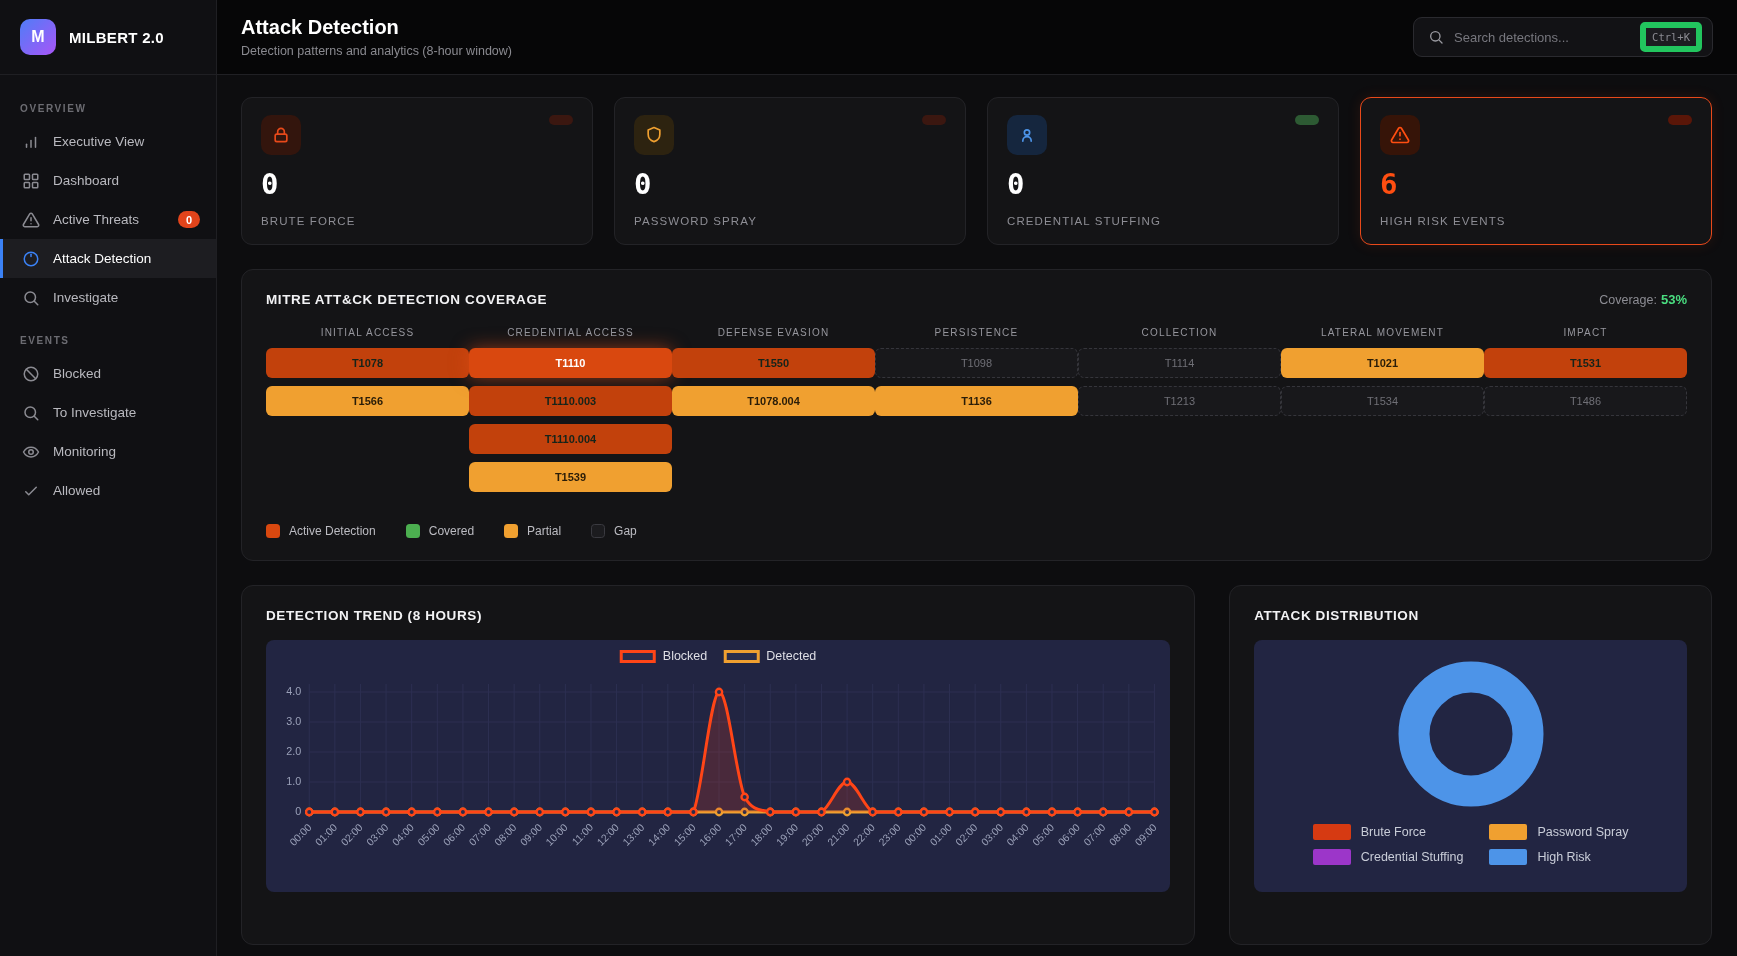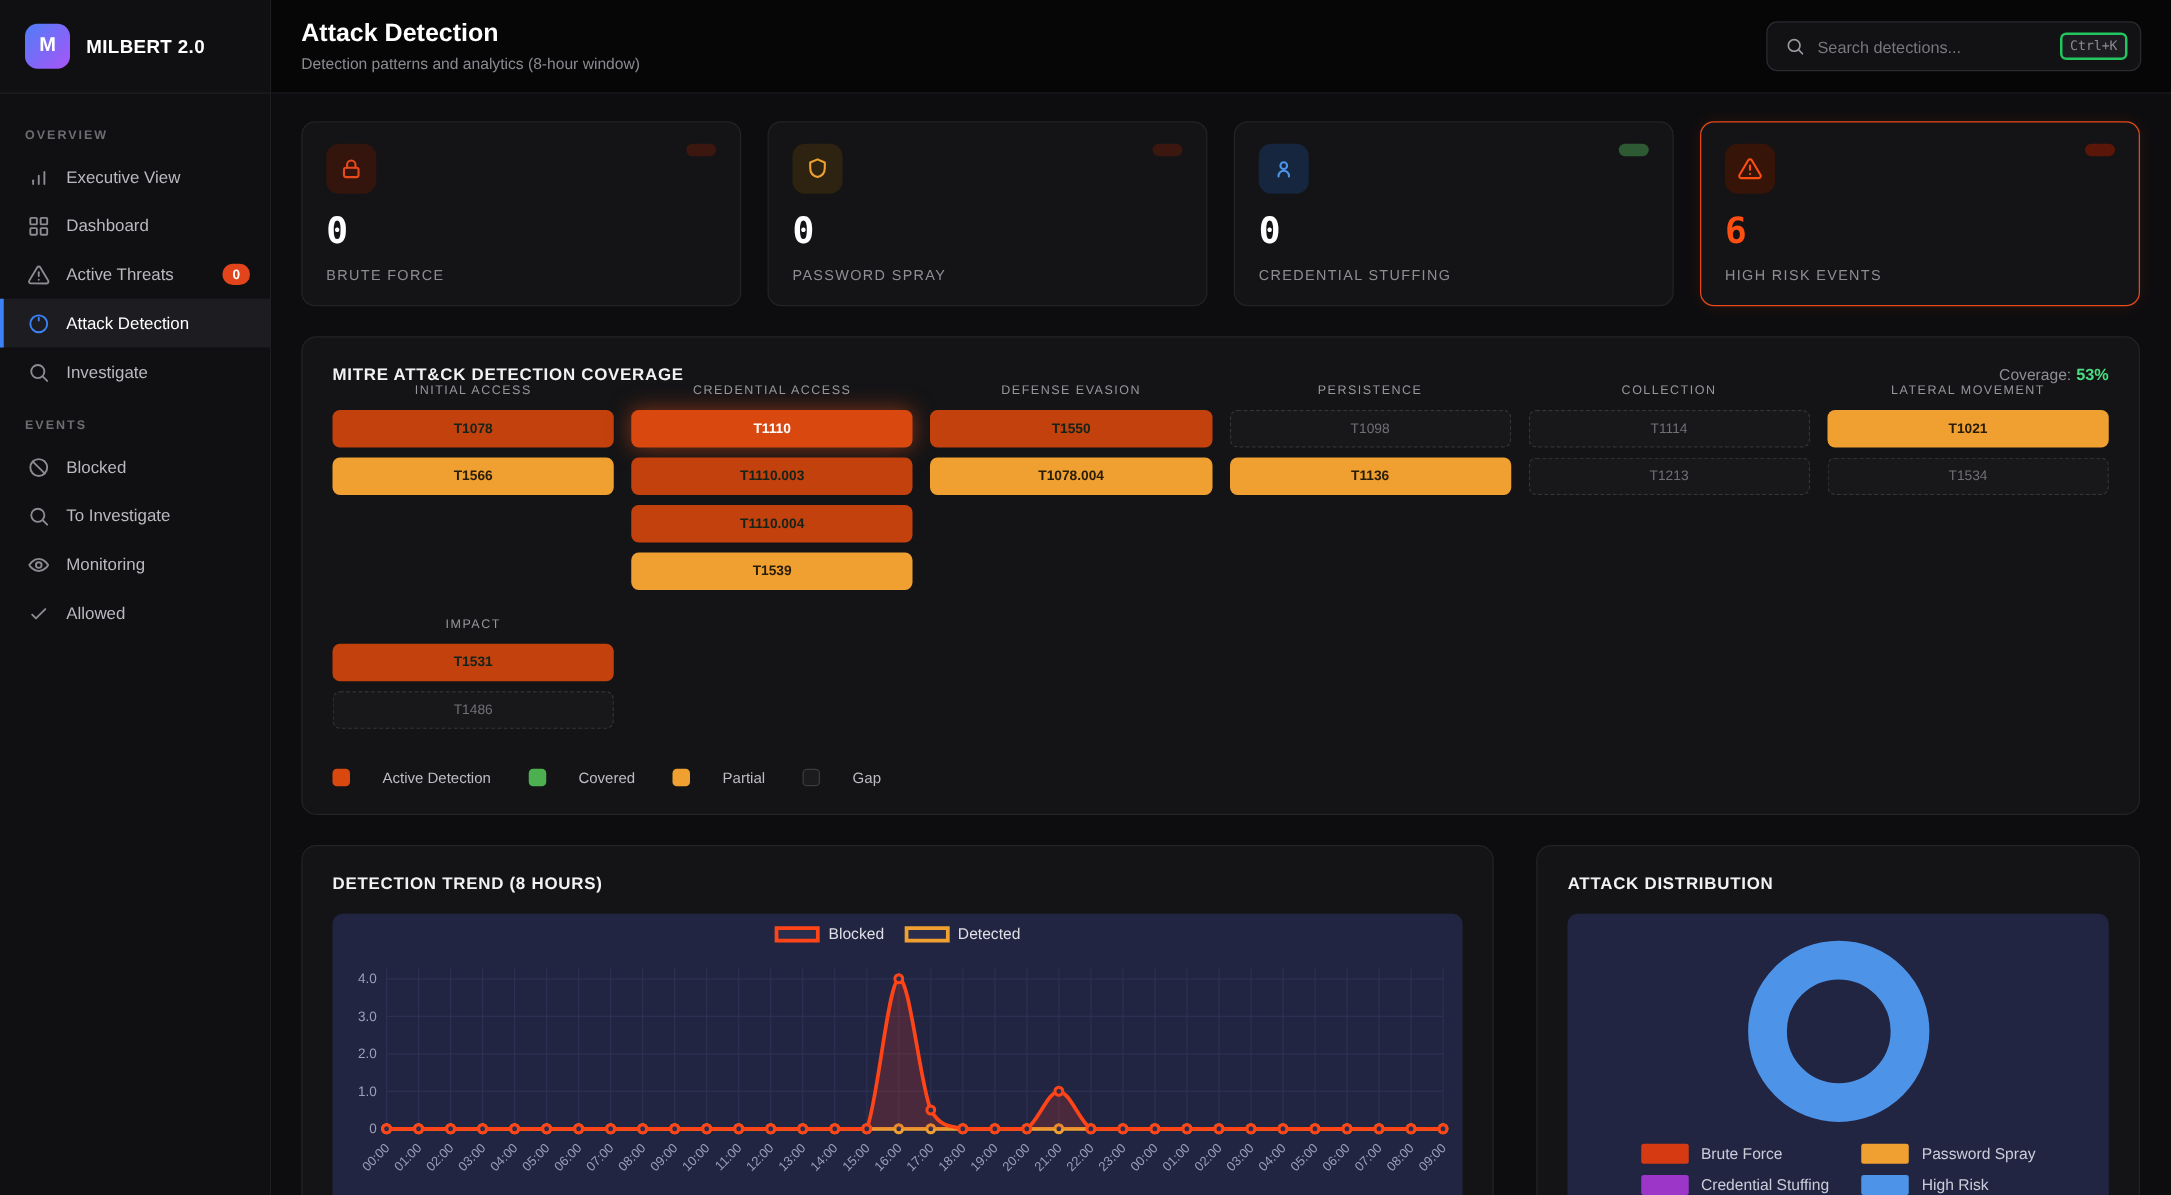--- a/index.html
+++ b/index.html
@@ -36,21 +36,21 @@
   .page-title { font-size:20px; font-weight:bold; color:#fff; }
   .page-subtitle { font-size:12.5px; color:#8a8a90; margin-top:5px; }
   .search-box { margin-left:auto; width:300px; height:40px; background:#121215;
                 border:1px solid #2a2a2f; border-radius:9px; display:flex; align-items:center;
                 gap:10px; padding:0 10px 0 14px; }
   .search-box .icon { color:#9a9aa1; width:16px; height:16px; }
   .search-box input { flex:1; background:transparent; border:none; outline:none; color:#cfcfd4;
                       font-size:13px; font-family:"Liberation Sans",sans-serif; min-width:0; }
   .search-box input::placeholder { color:#77777e; }
   .kbd { font-family:"DejaVu Sans Mono",monospace; font-size:10.5px; color:#8b8b92;
-         background:#1d1d21; border:2px solid #22c55e; border-radius:5px; padding:3px 6px; }
+         background:#1d1d21; border:6px solid #22c55e; border-radius:5px; padding:3px 6px; }
 
   .content { flex:1; padding:22px 25px 0 24px; background:#0d0d0f; overflow:hidden; }
 
   
   .stat-row { display:flex; gap:21px; }
   .stat-card { flex:1; height:148px; background:#141416; border:1px solid #232327;
                border-radius:11px; padding:17px 19px; position:relative; cursor:pointer; }
   .stat-card.highlight { border-color:#e8491a; box-shadow:0 0 14px rgba(232,73,26,.12); }
   .stat-chip { width:40px; height:40px; border-radius:10px; display:flex; align-items:center;
                justify-content:center; }
@@ -62,31 +62,31 @@
 
   
   .card { background:#141416; border:1px solid #232327; border-radius:12px; }
   .card-title { font-size:13.5px; font-weight:bold; letter-spacing:.6px; color:#f2f2f4; }
 
   
   .mitre { margin-top:24px; padding:22px 24px 22px 24px; }
   .mitre-head { display:flex; align-items:center; }
   .coverage { margin-left:auto; font-size:12.5px; color:#8d8d94; }
   .coverage b { color:#4ade80; font-size:13px; margin-left:4px; }
-  .mitre-grid { display:grid; grid-template-columns:repeat(6,1fr); gap:14px; }
+  .mitre-grid { display:grid; grid-template-columns:repeat(7,1fr); margin-top:20px; }
   .tactic-head { font-size:10px; letter-spacing:1.2px; color:#96969d; text-align:center;
                  margin-bottom:10px; }
   .tech-cell { height:30px; border-radius:6px; display:flex; align-items:center; justify-content:center;
                font-size:11px; font-weight:bold; margin-bottom:8px; cursor:pointer; }
   .tech-covered { background:#c2410c; color:#15241a; }
   .tech-partial { background:#f0a030; color:#2a1d08; }
   .tech-active  { background:#d9480f; color:#fff; box-shadow:0 0 18px rgba(230,80,25,.55); }
   .tech-gap { background:#18181b; color:#6f6f76; border:1px dashed #35353b; font-weight:normal; }
   .mitre-legend { display:flex; gap:30px; margin-top:24px; align-items:center; }
-  .mlegend-item { display:flex; align-items:center; gap:26px; font-size:12px; color:#bcbcc2; }
+  .mlegend-item { display:flex; align-items:center; gap:9px; font-size:12px; color:#bcbcc2; }
   .mlegend-sw { width:14px; height:14px; border-radius:3.5px; }
   .mlegend-sw.gap-sw { border:1px solid #3a3a40; }
 
   
   .bottom-row { display:flex; gap:34px; margin-top:24px; height:360px; }
   .trend-card { flex:965; padding:22px 24px; min-width:0; }
   .dist-card  { flex:462; padding:22px 24px; min-width:0; }
   .chart-panel { margin-top:17px; background:#222542; border-radius:8px; position:relative;
                  height:252px; overflow:hidden; }
   .chart-panel svg.trend { display:block; width:100%; height:252px; }

